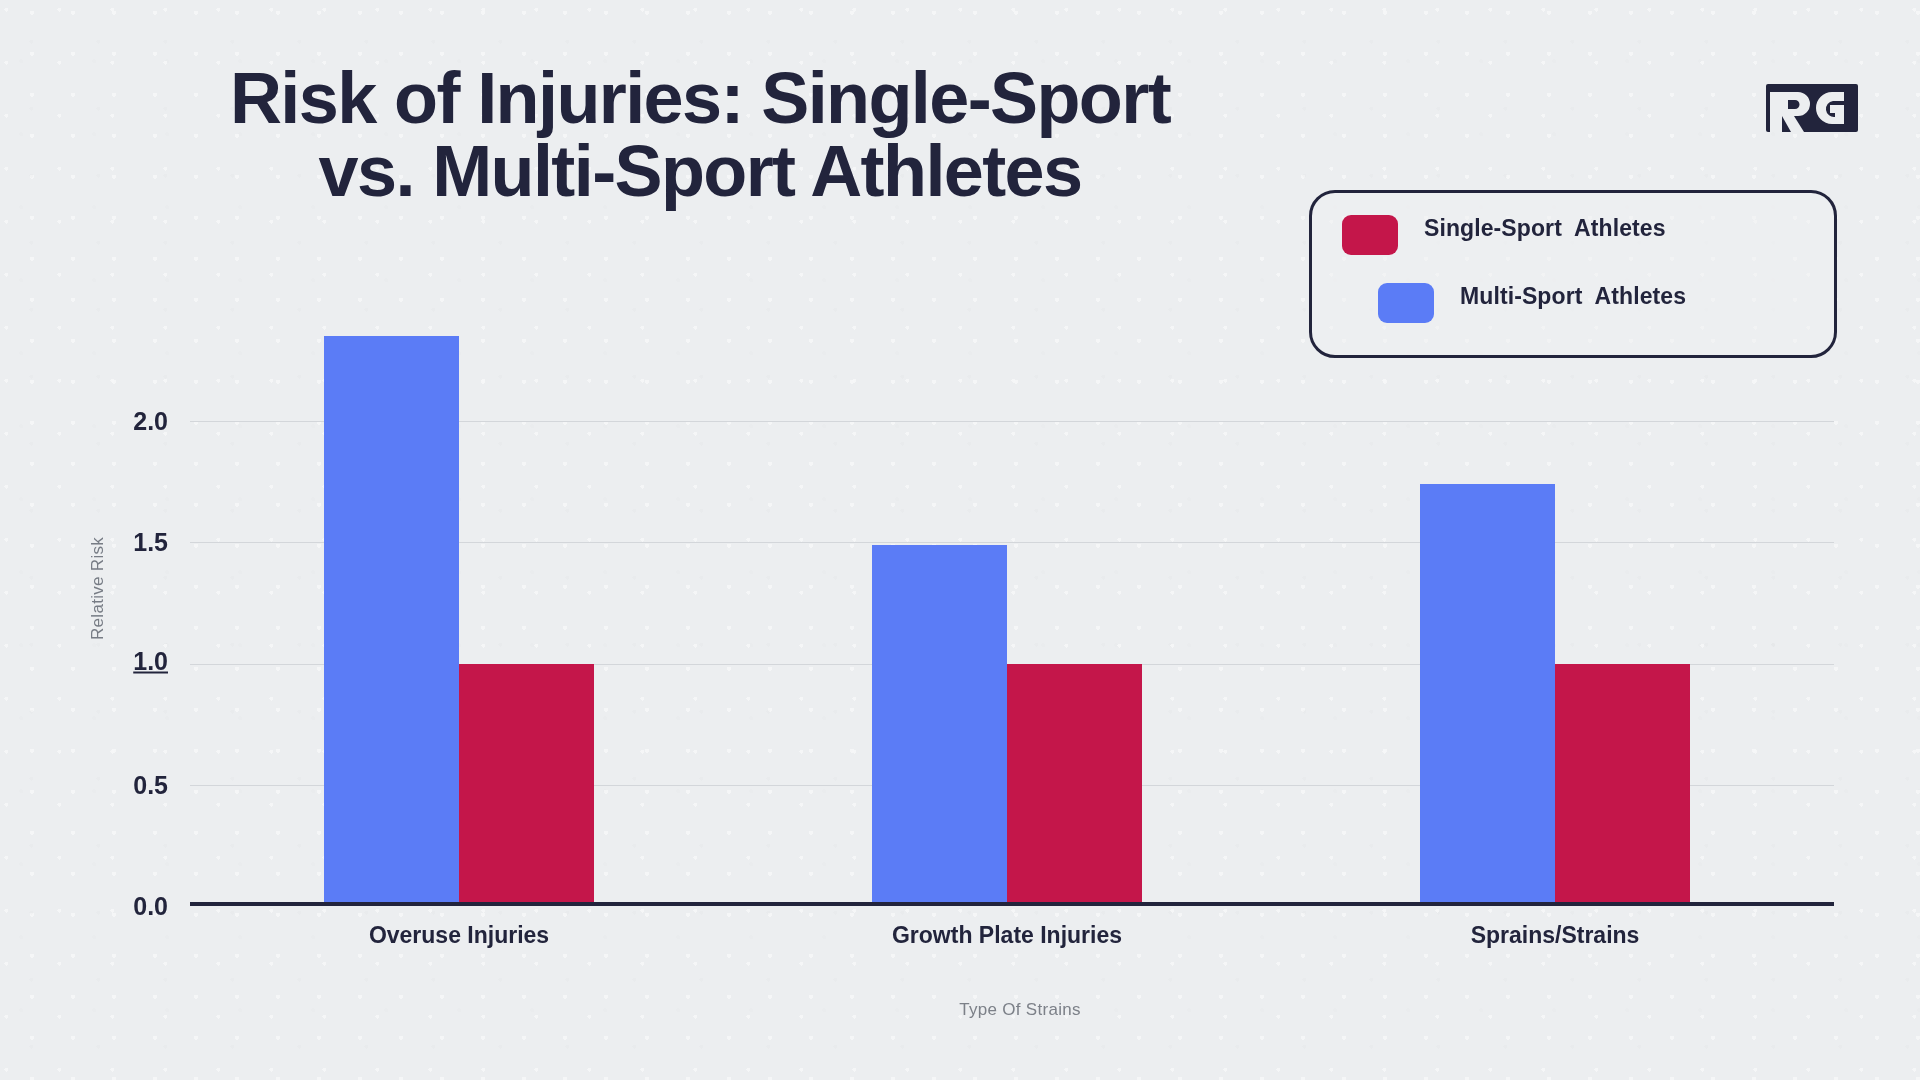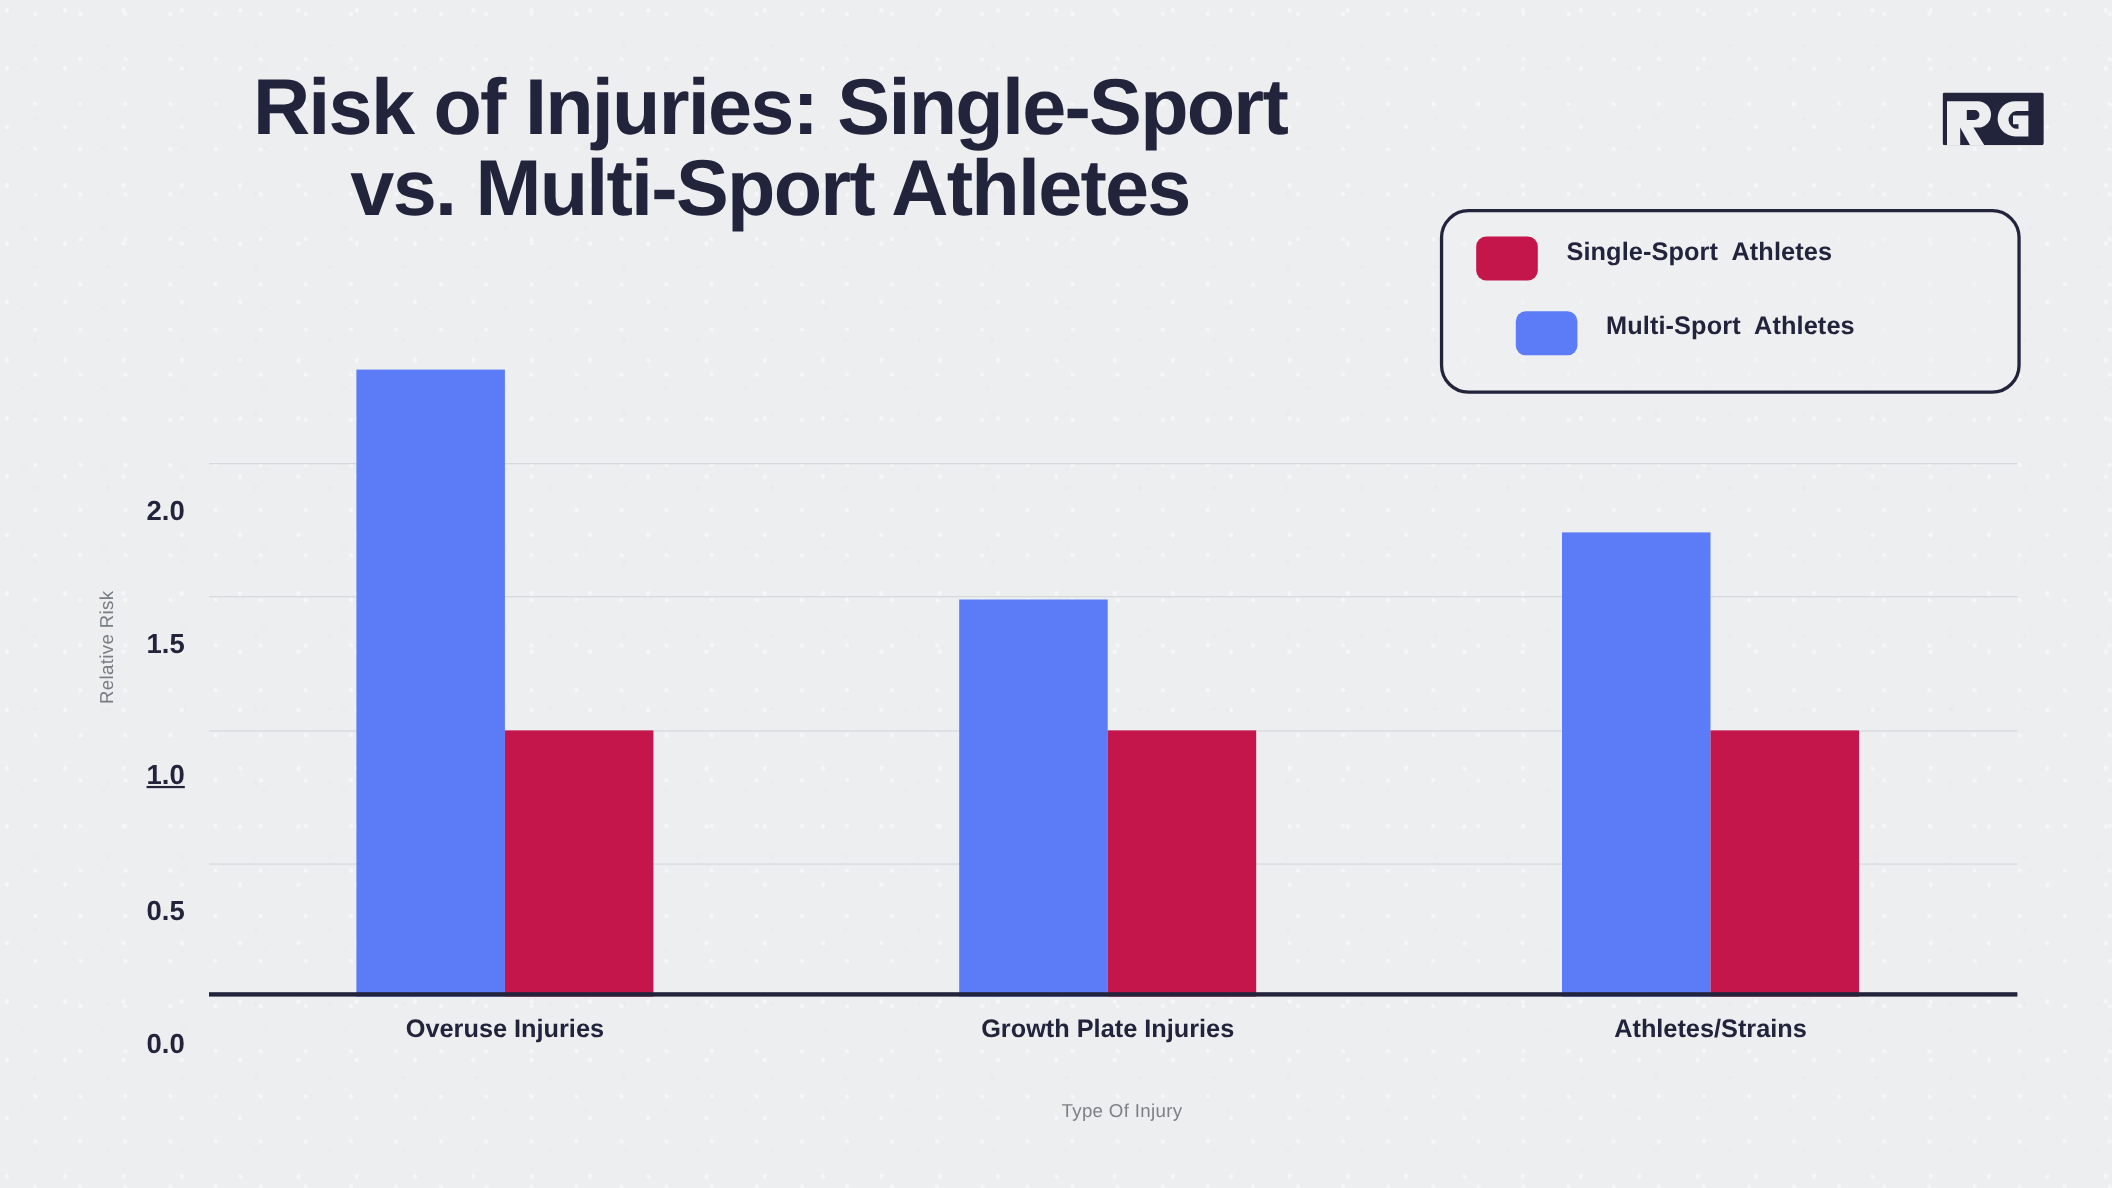--- a/index.html
+++ b/index.html
@@ -73,21 +73,21 @@
     position:absolute; left:0; right:0; height:1px;
     background:#d3d6da;
   }
   .axis-baseline {
     position:absolute; left:0; right:0; bottom:0; height:4px;
     background:#22243c;
   }
   .ytick {
     position:absolute; right:calc(100% + 22px);
     transform:translateY(-50%);
-    font-size:25px; font-weight:700; color:#22243c; white-space:nowrap;margin-top:44px;
+    font-size:25px; font-weight:700; color:#22243c; white-space:nowrap;
   }
   .ylabel {
     position:absolute;
     left:88px; top:640px;
     transform:rotate(-90deg);
     transform-origin: left top;
     font-size:17px; color:#777c85; letter-spacing:.3px; white-space:nowrap;
   }
 
   .bar {
@@ -171,20 +171,20 @@
         <div class="bar" title="Multi-Sport  Athletes — Overuse Injuries: 2.35" style="left: 134px; width: 135px; height: 569.64px; background: rgb(91, 124, 246);"></div>
         <div class="bar" title="Single-Sport  Athletes — Overuse Injuries: 1" style="left: 269px; width: 135px; height: 242.4px; background: rgb(196, 22, 74);"></div>
         <div class="bar" title="Multi-Sport  Athletes — Growth Plate Injuries: 1.49" style="left: 682px; width: 135px; height: 361.176px; background: rgb(91, 124, 246);"></div>
         <div class="bar" title="Single-Sport  Athletes — Growth Plate Injuries: 1" style="left: 817px; width: 135px; height: 242.4px; background: rgb(196, 22, 74);"></div>
         <div class="bar" title="Multi-Sport  Athletes — Sprains/Strains: 1.74" style="left: 1230px; width: 135px; height: 421.776px; background: rgb(91, 124, 246);"></div>
         <div class="bar" title="Single-Sport  Athletes — Sprains/Strains: 1" style="left: 1365px; width: 135px; height: 242.4px; background: rgb(196, 22, 74);"></div>
       </div>
     <div id="catlabels">
         <div class="catlabel" style="left: 269px;">Overuse Injuries</div>
         <div class="catlabel" style="left: 817px;">Growth Plate Injuries</div>
-        <div class="catlabel" style="left: 1365px;">Athletes/Strains</div>
+        <div class="catlabel" style="left: 1365px;">Sprains/Strains</div>
       </div>
     <div class="axis-baseline"></div>
   </div>
 
-  <div class="xlabel">Type Of Injury</div>
+  <div class="xlabel">Type Of Strains</div>
 
 </div>
 
 </body></html>

